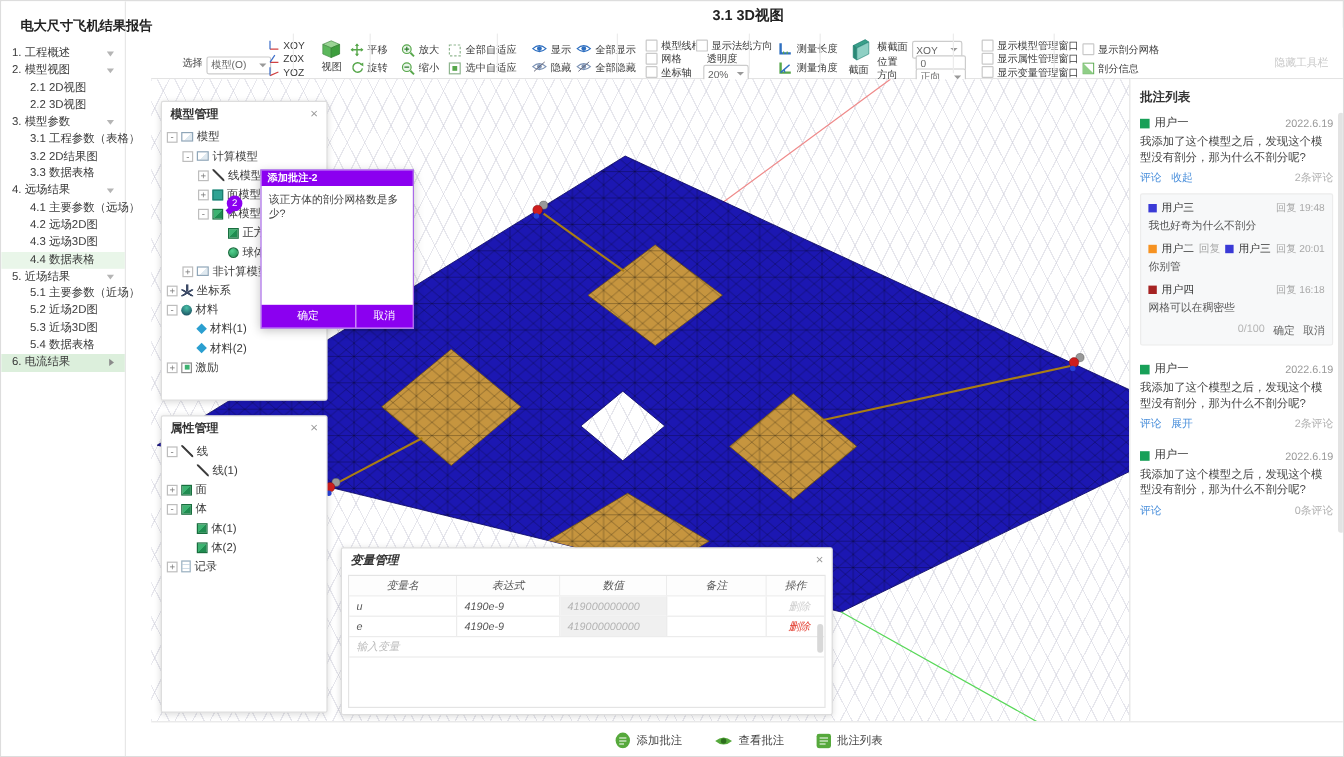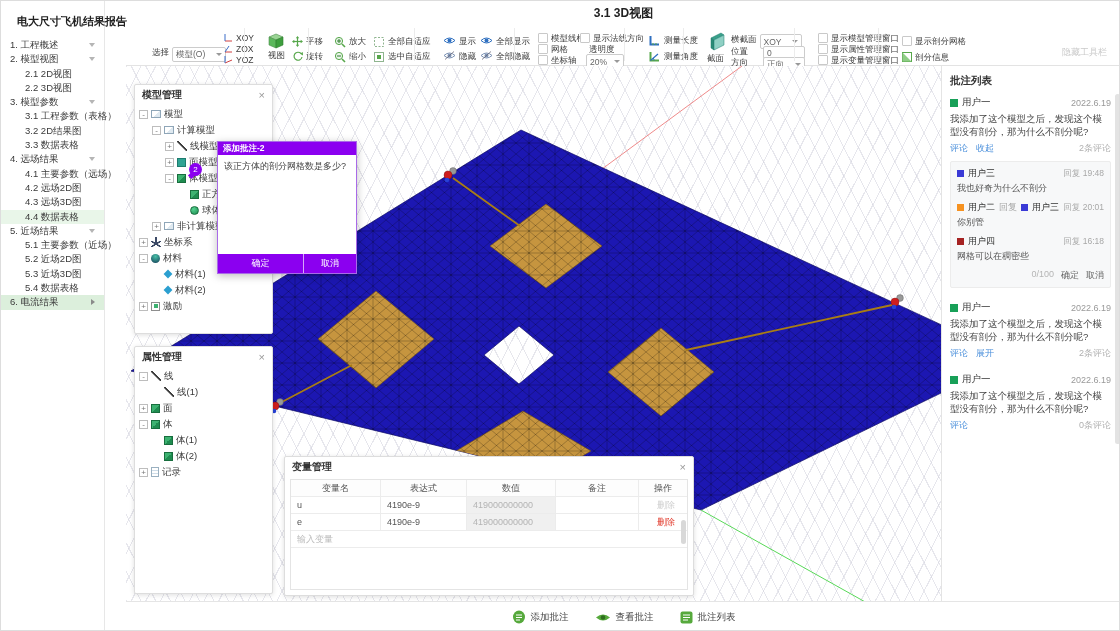--- a/index.html
+++ b/index.html
@@ -60,21 +60,21 @@
   .vt-cell{border-right:1px solid #ececec;display:flex;align-items:center;padding-left:6px;box-sizing:border-box;}
   .vt-cell:last-child{border-right:none;}
   .vt-head .vt-cell{justify-content:center;padding-left:0;color:#555;background:#fdfdfd;}
   .c1{width:90px;}.c2{width:86px;}.c3{width:89px;}.c4{width:83px;}.c5{flex:1;justify-content:center;}
   .vt-val{background:#f0f0f0;color:#b3b3b3;}
   .del-grey{color:#cfcfcf;}
   .del-red{color:#e23c2e;}
   .vt-input{color:#bbb;}
   .vscroll{position:absolute;right:1px;top:40px;width:5px;height:24px;background:#d8d8d8;border-radius:3px;}
   
-  .dialog{position:absolute;left:216px;top:140px;width:140px;height:133px;background:#fff;border:1px solid #a96ae8;box-shadow:0 2px 8px rgba(0,0,0,.25);z-index:8;box-sizing:border-box;display:flex;flex-direction:column;}
+  .dialog{position:absolute;left:216px;top:140px;width:128px;height:133px;background:#fff;border:1px solid #a96ae8;box-shadow:0 2px 8px rgba(0,0,0,.25);z-index:8;box-sizing:border-box;display:flex;flex-direction:column;}
   .dlg-head{height:13px;background:#8b00f0;color:#fff;font-size:8.5px;line-height:13px;padding:0 5px;font-weight:bold;}
   .dlg-body{flex:1;font-size:9px;color:#444;padding:5px 6px;line-height:12px;}
   .dlg-foot{height:19px;display:flex;}
   .dlg-btn{background:#8b00f0;color:#fff;font-size:9px;display:flex;align-items:center;justify-content:center;cursor:pointer;}
   .dlg-btn.ok{width:62%;border-right:1px solid rgba(255,255,255,.65);}
   .dlg-btn.cancel{width:38%;}
   .badge{position:absolute;left:188px;top:162px;width:13px;height:13px;background:#8b00f0;border-radius:50%;color:#fff;font-size:8px;line-height:13px;text-align:center;z-index:9;}
   .badge::after{content:"";position:absolute;left:0;bottom:-2px;width:5px;height:5px;background:#8b00f0;transform:rotate(45deg);}
   
   .rpanel{position:absolute;left:940px;top:65px;width:180px;height:566px;background:#fff;border-left:1px solid #e4e4e4;box-sizing:border-box;padding:8px 10px 0 8px;}
@@ -516,21 +516,21 @@
           <span>体(2)</span>
         </div>
       <div class="tree-row">
           <span class="tg">+</span>
           <span class="ti ti-record"></span>
           <span>记录</span>
         </div>
     </div>
   </div>
 
-  <div class="panel" style="left:283px;top:455px;width:410px;height:140px;">
+  <div class="panel" style="left:283px;top:455px;width:410px;height:140px;font-style:italic;">
     <div class="panel-head">
         <span>变量管理</span>
         <span class="panel-close">×</span>
       </div>
     <div class="vt">
       <div class="vt-row vt-head">
         <span class="vt-cell c1">变量名</span>
         <span class="vt-cell c2">表达式</span>
         <span class="vt-cell c3">数值</span>
         <span class="vt-cell c4">备注</span>

